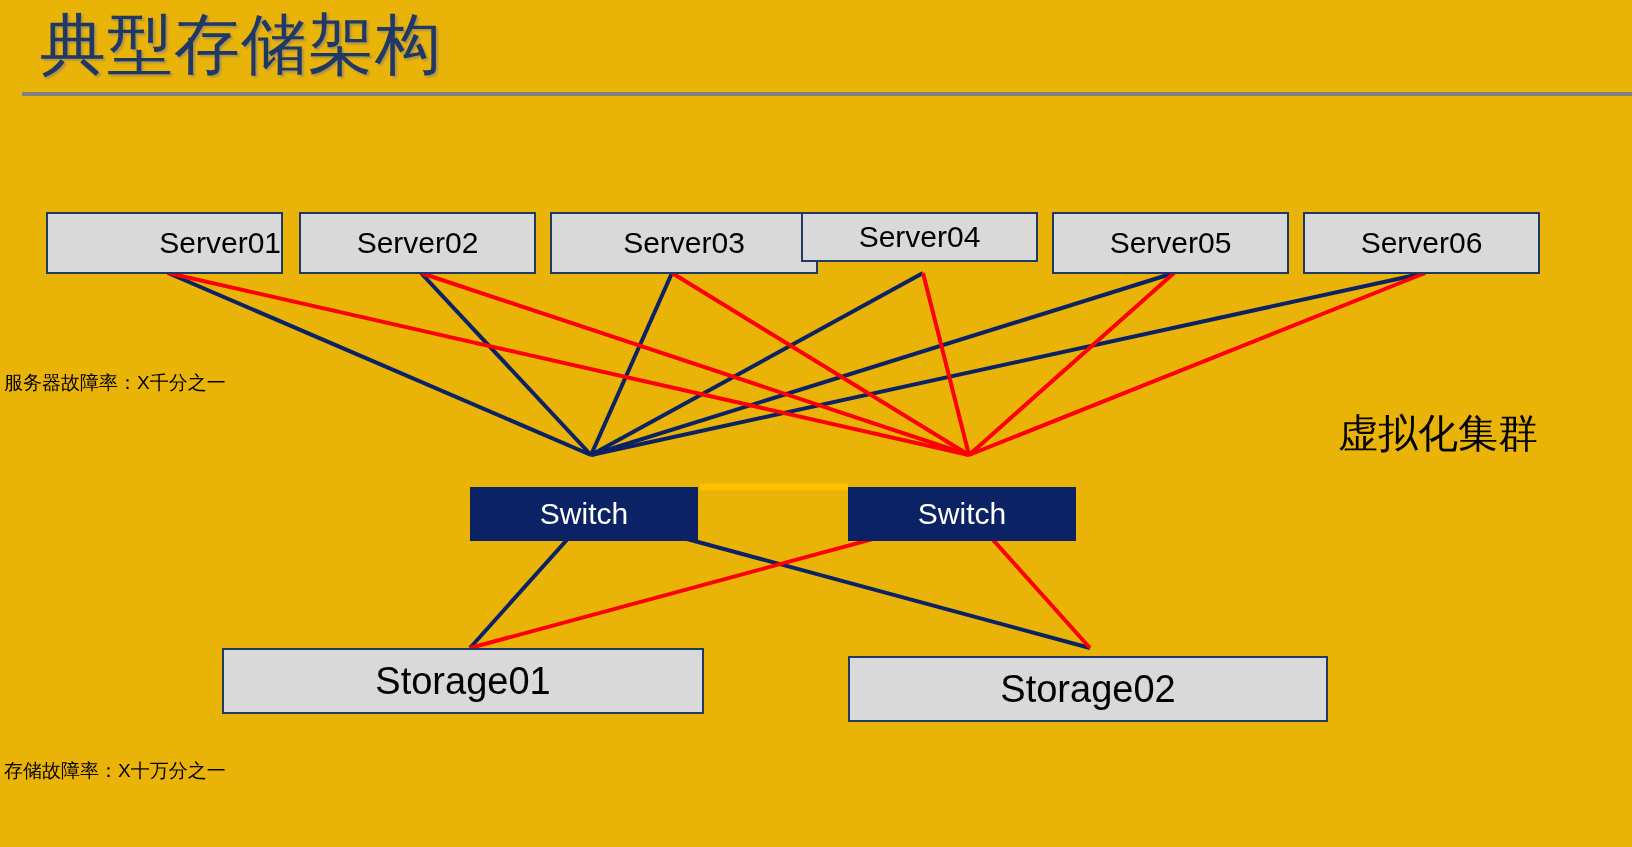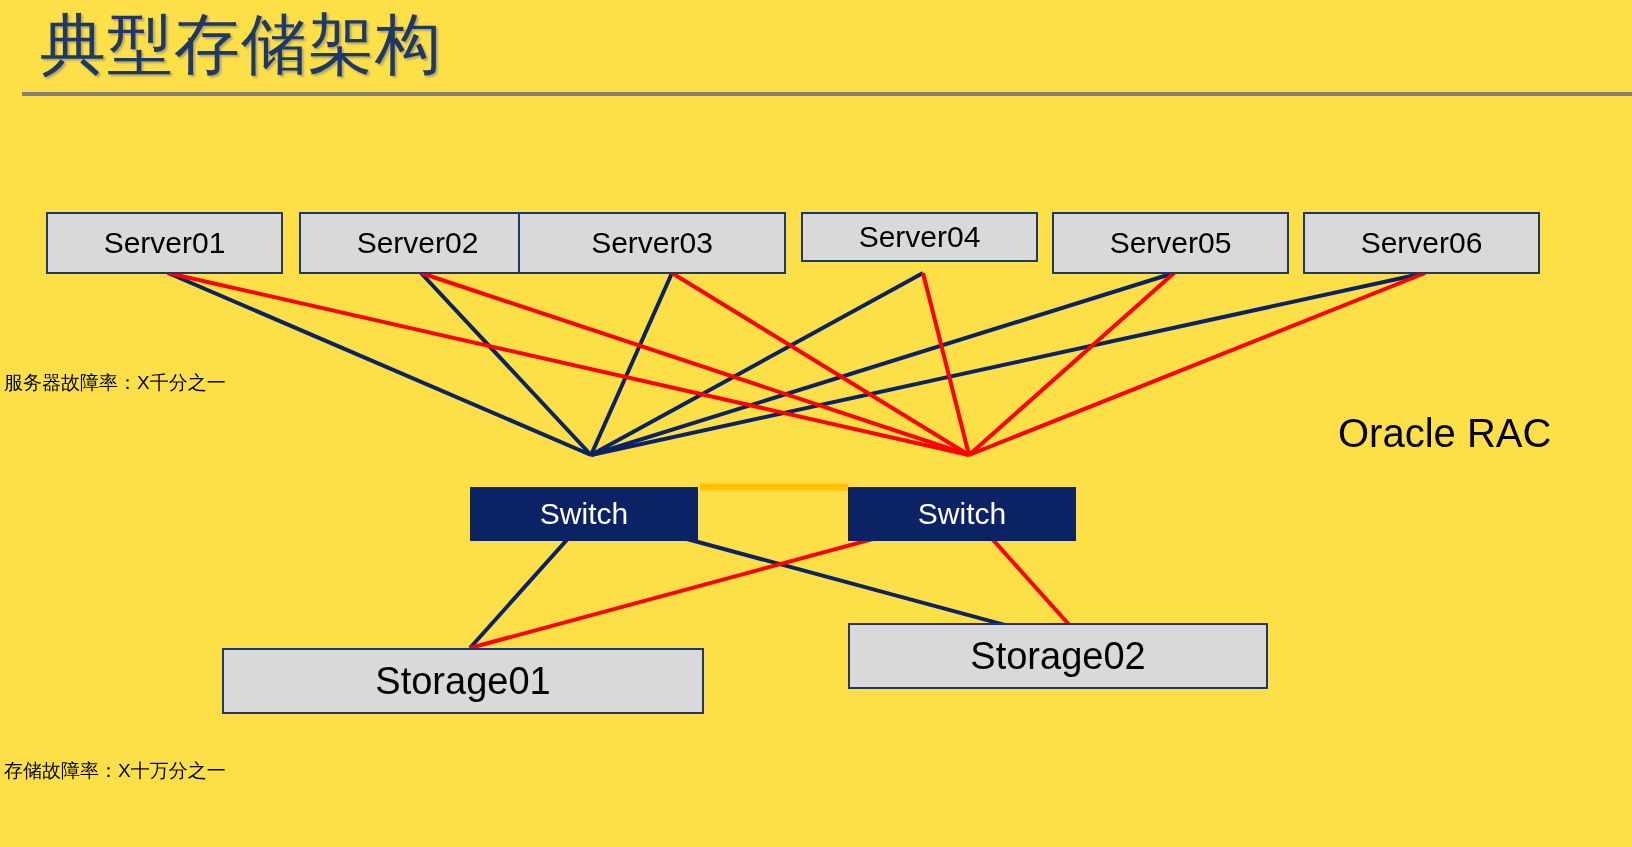--- a/index.html
+++ b/index.html
@@ -4,21 +4,21 @@
 <style>
   html, body {
     margin: 0;
     padding: 0;
     background: #ffffff;
   }
   #canvas {
     position: relative;
     width: 1632px;
     height: 847px;
-    background: #fde047;
+    background: #eab308;
     overflow: hidden;
     font-family: "Liberation Sans", sans-serif;
   }
 
   
   #slide-title {
     position: absolute;
     left: 40px;
     top: 2px;
     font-size: 66px;
@@ -126,27 +126,27 @@
         <line x1="591" y1="513" x2="1090" y2="648" stroke="#0B2265" stroke-width="4" stroke-linecap="butt"></line>
         <line x1="969" y1="513" x2="470" y2="648" stroke="#FF0000" stroke-width="4" stroke-linecap="butt"></line>
         <line x1="969" y1="513" x2="1090" y2="648" stroke="#FF0000" stroke-width="4" stroke-linecap="butt"></line>
       </g>
     <g id="link-inter">
         <line x1="700" y1="487" x2="848" y2="487" stroke="#FFC000" stroke-width="7" stroke-linecap="butt"></line>
       </g>
   </svg>
 
   <div id="servers-layer">
-      <div class="node server-node" style="left: 46px; top: 212px; width: 237px; height: 62px;">
+      <div class="node server-node" style="left: 46px; top: 212px; width: 237px; height: 62px; justify-content: flex-end;">
         <span>Server01</span>
       </div>
       <div class="node server-node" style="left: 299px; top: 212px; width: 237px; height: 62px;">
         <span>Server02</span>
       </div>
-      <div class="node server-node" style="left: 518px; top: 212px; width: 268px; height: 62px;">
+      <div class="node server-node" style="left: 550px; top: 212px; width: 268px; height: 62px;">
         <span>Server03</span>
       </div>
       <div class="node server-node" style="left: 801px; top: 212px; width: 237px; height: 50px;">
         <span>Server04</span>
       </div>
       <div class="node server-node" style="left: 1052px; top: 212px; width: 237px; height: 62px;">
         <span>Server05</span>
       </div>
       <div class="node server-node" style="left: 1303px; top: 212px; width: 237px; height: 62px;">
         <span>Server06</span>
@@ -157,26 +157,26 @@
         <span>Switch</span>
       </div>
       <div class="node switch-node" style="left: 848px; top: 459px; width: 228px; height: 54px;">
         <span>Switch</span>
       </div>
     </div>
   <div id="storages-layer">
       <div class="node storage-node" style="left: 222px; top: 648px; width: 482px; height: 66px; text-align: center;">
         <span>Storage01</span>
       </div>
-      <div class="node storage-node" style="left: 848px; top: 623px; width: 420px; height: 66px;">
+      <div class="node storage-node" style="left: 848px; top: 656px; width: 480px; height: 66px;">
         <span>Storage02</span>
       </div>
     </div>
 
   <div class="note" id="note-server" style="left:4px; top:370px;">服务器故障率：X千分之一</div>
 
   <div class="note" id="note-storage" style="left:4px; top:758px;">存储故障率：X十万分之一</div>
 
   <div id="cluster-note">
-    <div>Oracle RAC</div>
+    <div>虚拟化集群</div>
   </div>
 
 </div>
 
 </body></html>

